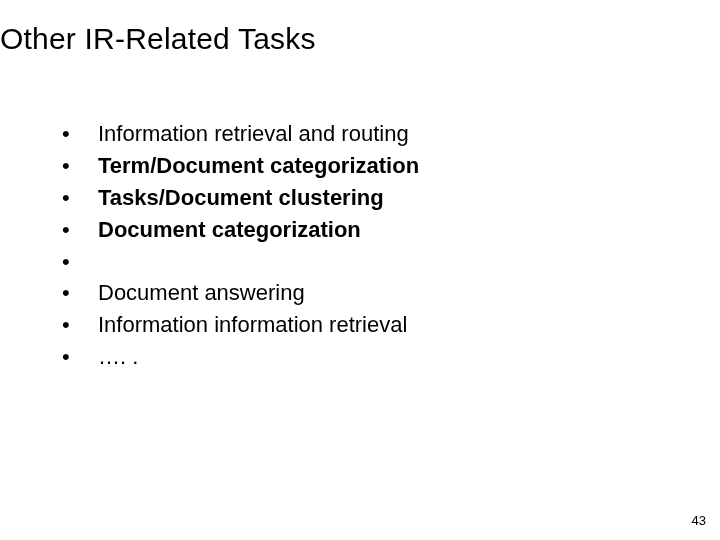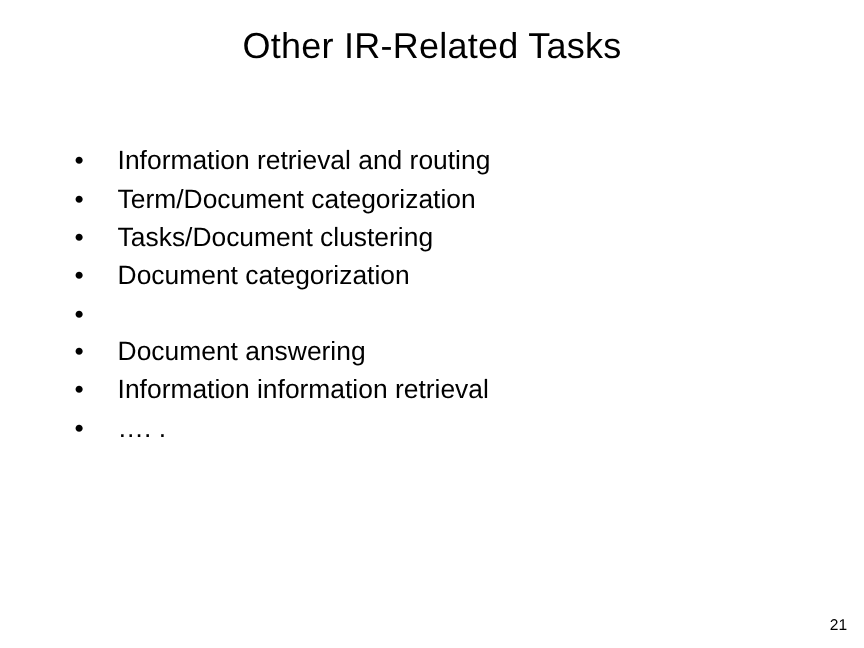--- a/index.html
+++ b/index.html
@@ -17,21 +17,20 @@
     width: 720px;
     height: 540px;
     position: relative;
     box-sizing: border-box;
   }
   .title {
     position: absolute;
     top: 22px;
     left: 0;
     width: 720px;
-    text-align: center;
     font-size: 30px;
     font-weight: 400;
     letter-spacing: 0.2px;
   }
   .body {
     position: absolute;
     top: 118px;
     left: 60px;
     width: 600px;
   }
@@ -42,21 +41,21 @@
     line-height: 1.45;
     margin: 0;
   }
   .bullet {
     width: 36px;
     flex: 0 0 36px;
     text-align: left;
     padding-left: 2px;
   }
   .bold {
-    font-weight: 400;
+    font-weight: 700;
   }
   .pagenum {
     position: absolute;
     right: 14px;
     bottom: 12px;
     font-size: 13px;
     color: #000000;
   }
 </style>
 </head>
@@ -94,15 +93,15 @@
       <div class="item">
         <span class="bullet">•</span>
         <span>Information information retrieval</span>
       </div>
       <div class="item">
         <span class="bullet">•</span>
         <span>…. .</span>
       </div>
     </div>
 
-  <div class="pagenum">21</div>
+  <div class="pagenum">43</div>
 
 </div>
 
 </body></html>

